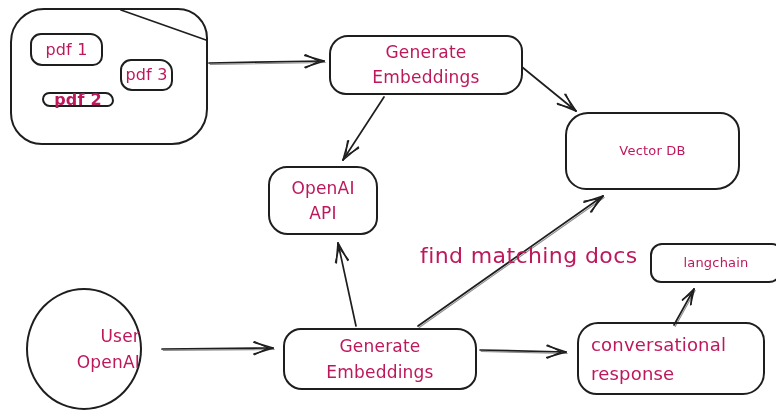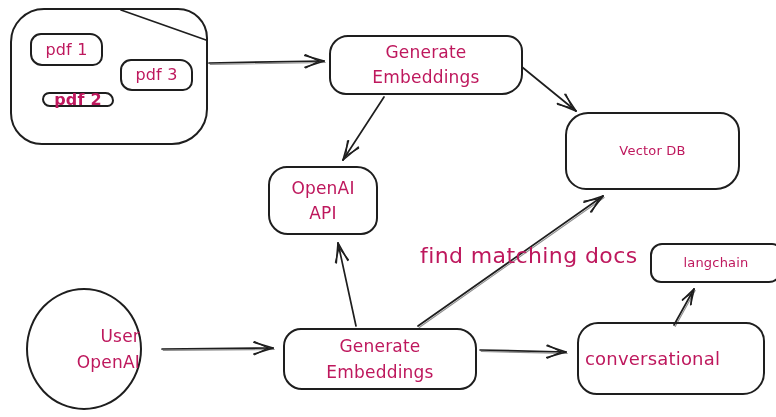--- a/index.html
+++ b/index.html
@@ -10,29 +10,29 @@
   .edges{position:absolute;left:0;top:0;width:776px;height:417px;pointer-events:none;}
   .node{
     position:absolute;box-sizing:border-box;border:2px solid #1e1e1e;background:transparent;
     display:flex;flex-direction:column;align-items:center;justify-content:center;
     text-align:center;line-height:1.45;letter-spacing:0.2px;
   }
   .node span{display:block;}
   .pdf-container{left:10px;top:8px;width:198px;height:137px;border-radius:34px 30px 36px 32px;}
   .pdf-box{font-size:16px;border-radius:11px 13px 10px 12px;}
   .pdf1{left:30px;top:33px;width:73px;height:33px;}
-  .pdf3{left:120px;top:59px;width:73px;height:32px;}
+  .pdf3{left:120px;top:59px;width:53px;height:32px;}
   .pdf2{left:42px;top:92px;width:72px;height:15px;font-weight:bold;}
   .gen-top{left:329px;top:35px;width:194px;height:60px;border-radius:19px 16px 21px 17px;font-size:17px;line-height:25px;}
   .vector-db{left:565px;top:112px;width:175px;height:78px;border-radius:23px 20px 24px 21px;font-size:13px;}
   .openai{left:268px;top:166px;width:110px;height:69px;border-radius:19px 21px 17px 20px;font-size:17px;line-height:25px;}
   .user-query{left:26px;top:288px;width:116px;height:122px;border-radius:50%;font-size:17px;line-height:26px;border-width:2.4px;align-items:flex-end;}
   .gen-bottom{left:283px;top:328px;width:194px;height:62px;border-radius:18px 20px 17px 19px;font-size:17px;line-height:26px;}
   .conv{left:577px;top:322px;width:188px;height:73px;border-radius:21px 19px 22px 20px;font-size:18px;line-height:29px;
-        align-items:flex-start;padding-left:6px;text-align:left;}
+        align-items:flex-start;padding-left:12px;text-align:left;}
   .langchain{left:650px;top:243px;width:132px;height:40px;border-radius:12px 10px 13px 11px;font-size:13px;}
   .edge-label{position:absolute;left:420px;top:243px;font-size:22px;white-space:nowrap;letter-spacing:0.4px;}
 </style>
 </head>
 <body>
 
 <div class="canvas">
 
   <svg id="edge-layer" class="edges" viewBox="0 0 776 417" xmlns="http://www.w3.org/2000/svg">
       <g>
@@ -132,20 +132,21 @@
     <span>OpenAI</span>
   </div>
 
   <div class="node gen-bottom">
     <span>Generate</span>
     <span>Embeddings</span>
   </div>
 
   <div class="node conv">
     <span>conversational</span>
+    <span>response</span>
   </div>
 
   <div class="node langchain">
     <span>langchain</span>
   </div>
 
   <div class="edge-label">find matching docs</div>
 
 </div>
 

